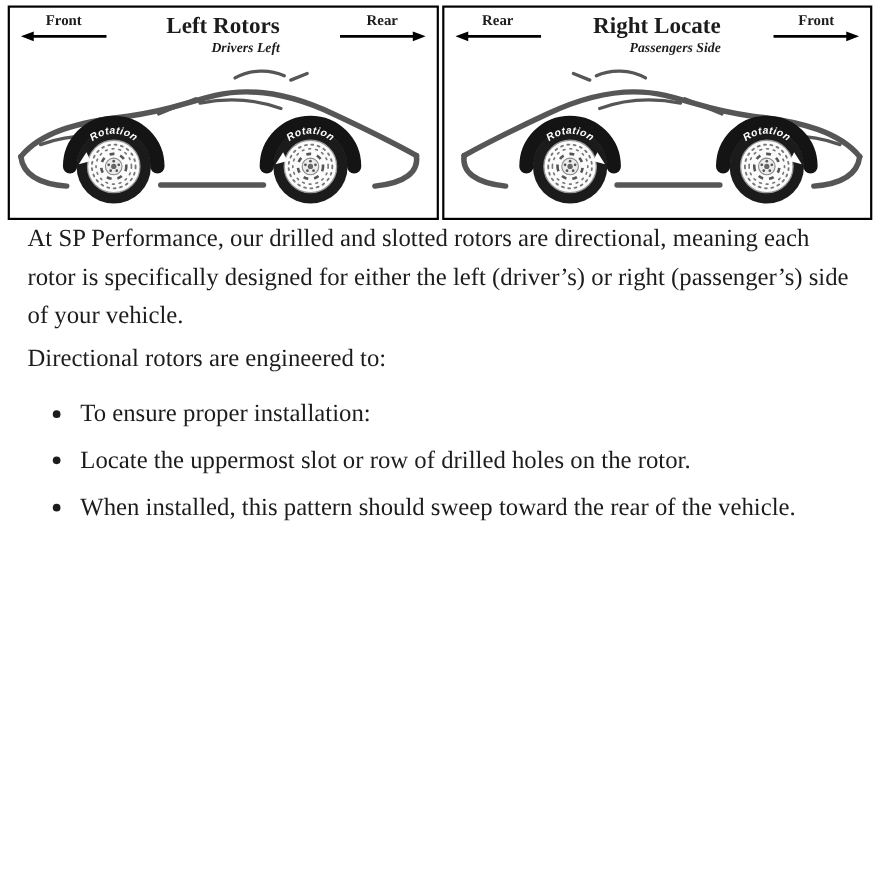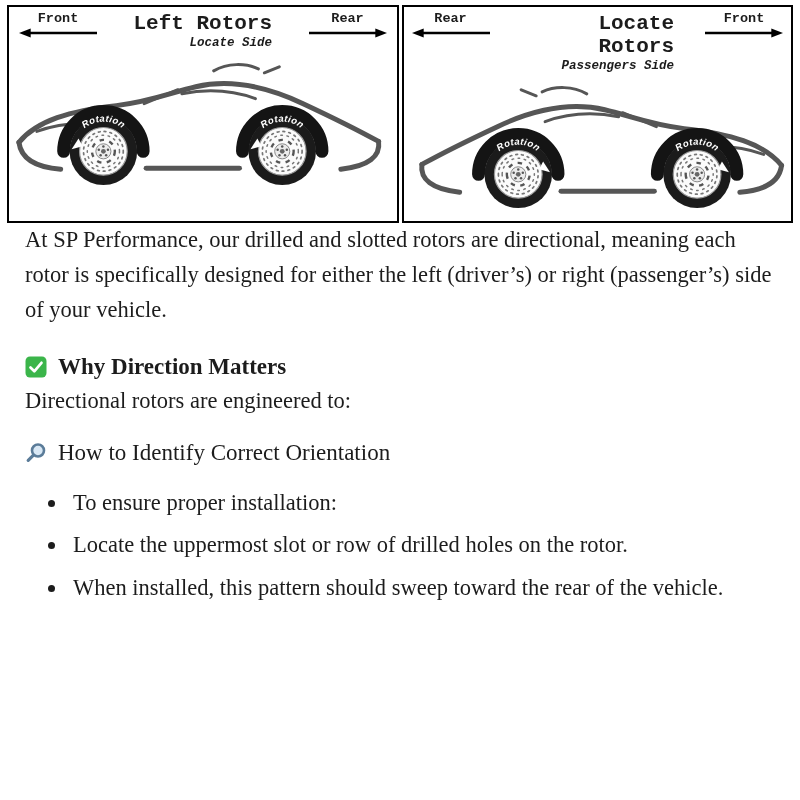--- a/index.html
+++ b/index.html
@@ -2,21 +2,21 @@
 <html><head>
 <meta charset="utf-8">
 <style>
   * { margin:0; padding:0; box-sizing:border-box; }
   html,body { width:800px; height:800px; background:#ffffff; overflow:hidden; }
   body { font-family:"Liberation Serif", serif; color:#1c1c1c; }
 
   
   .diagram { display:flex; gap:3px; margin:5px 7px 0 7px; }
   .panel { width:50%; border:2px solid #000; background:#fff; padding-bottom:2px; }
-  .panel-head { display:flex; justify-content:space-between; align-items:flex-start; padding:5px 8px 0 8px; font-family:Liberation Mono, monospace;gap:31px; }
+  .panel-head { display:flex; justify-content:space-between; align-items:flex-start; padding:5px 8px 0 8px; font-family:Liberation Serif, serif;gap:31px; }
   .titles { text-align:right; line-height:1.1; }
   .panel-title { font-weight:bold; font-size:21px; }
   .panel-sub { font-weight:bold; font-style:italic; font-size:12.5px; margin-top:2px; }
   .dir { display:flex; flex-direction:column; align-items:center; width:82px; }
   .dir-text { font-weight:bold; font-size:13.5px; line-height:1.1; }
   .arr { display:block; margin-top:1px; }
   .car-svg { display:block; width:100%; margin-top:-4px; }
 
   .body-stroke { fill:none; stroke:#565656; stroke-width:5; stroke-linecap:round; }
   .thin { stroke-width:3; }
@@ -77,21 +77,21 @@
     <div class="panel-head">
       <div class="dir">
         <span class="dir-text">Front</span>
         <svg class="arr" width="78" height="10" viewBox="0 0 80 10">
           <line x1="10" y1="5" x2="80" y2="5" stroke="#000" stroke-width="2.6"></line>
           <polygon points="0,5 12,0.5 12,9.5" fill="#000"></polygon>
         </svg>
       </div>
       <div class="titles">
         <div class="panel-title">Left Rotors</div>
-        <div class="panel-sub">Locate Side</div>
+        <div class="panel-sub">Drivers Left</div>
       </div>
       <div class="dir">
         <span class="dir-text">Rear</span>
         <svg class="arr" width="78" height="10" viewBox="0 0 80 10">
           <line x1="0" y1="5" x2="70" y2="5" stroke="#000" stroke-width="2.6"></line>
           <polygon points="80,5 68,0.5 68,9.5" fill="#000"></polygon>
         </svg>
       </div>
     </div>
     <svg class="car-svg" viewBox="0 0 390 150">
@@ -108,21 +108,21 @@
   <div class="panel">
     <div class="panel-head">
       <div class="dir">
         <span class="dir-text">Rear</span>
         <svg class="arr" width="78" height="10" viewBox="0 0 80 10">
           <line x1="10" y1="5" x2="80" y2="5" stroke="#000" stroke-width="2.6"></line>
           <polygon points="0,5 12,0.5 12,9.5" fill="#000"></polygon>
         </svg>
       </div>
       <div class="titles">
-        <div class="panel-title">Locate Rotors</div>
+        <div class="panel-title">Right Locate</div>
         <div class="panel-sub">Passengers Side</div>
       </div>
       <div class="dir">
         <span class="dir-text">Front</span>
         <svg class="arr" width="78" height="10" viewBox="0 0 80 10">
           <line x1="0" y1="5" x2="70" y2="5" stroke="#000" stroke-width="2.6"></line>
           <polygon points="80,5 68,0.5 68,9.5" fill="#000"></polygon>
         </svg>
       </div>
     </div>
@@ -135,42 +135,24 @@
       <text class="rot-text" text-anchor="middle"><textPath href="#rot-r1" startOffset="50%">Rotation</textPath></text>
       <text class="rot-text" text-anchor="middle"><textPath href="#rot-r2" startOffset="50%">Rotation</textPath></text>
     </svg>
   </div>
 </div>
 
 <div class="content">
 
   <p class="intro">At SP Performance, our drilled and slotted rotors are directional, meaning each rotor is specifically designed for either the left (driver’s) or right (passenger’s) side of your vehicle.</p>
 
-  <div class="h-row">
-    <span class="icon-box">
-      <svg width="22" height="22" viewBox="0 0 22 22">
-        <rect x="0.5" y="0.5" width="21" height="21" rx="4.5" fill="#3bb54a"></rect>
-        <path d="M5.5 11.5 L9.3 15.3 L16.5 6.8" fill="none" stroke="#ffffff" stroke-width="2.7" stroke-linecap="round" stroke-linejoin="round"></path>
-      </svg>
-    </span>
-    <span class="h-bold">Why Direction Matters</span>
-  </div>
 
   <p class="lead">Directional rotors are engineered to:</p>
 
 
-  <div class="h-row">
-    <span class="icon-box">
-      <svg width="22" height="22" viewBox="0 0 22 22">
-        <circle cx="13" cy="8.5" r="6" fill="#d9e8f5" stroke="#5b7c99" stroke-width="2.6"></circle>
-        <line x1="8.2" y1="13.4" x2="3.2" y2="18.4" stroke="#5b7c99" stroke-width="3.2" stroke-linecap="round"></line>
-      </svg>
-    </span>
-    <span class="h-reg">How to Identify Correct Orientation</span>
-  </div>
 
   <ul class="blist" style="margin-top:20px;font-family:Liberation Serif, serif;">
     <li>To ensure proper installation:</li>
     <li>Locate the uppermost slot or row of drilled holes on the rotor.</li>
     <li>When installed, this pattern should sweep toward the rear of the vehicle.</li>
   </ul>
 
 </div>
 
 </body></html>

